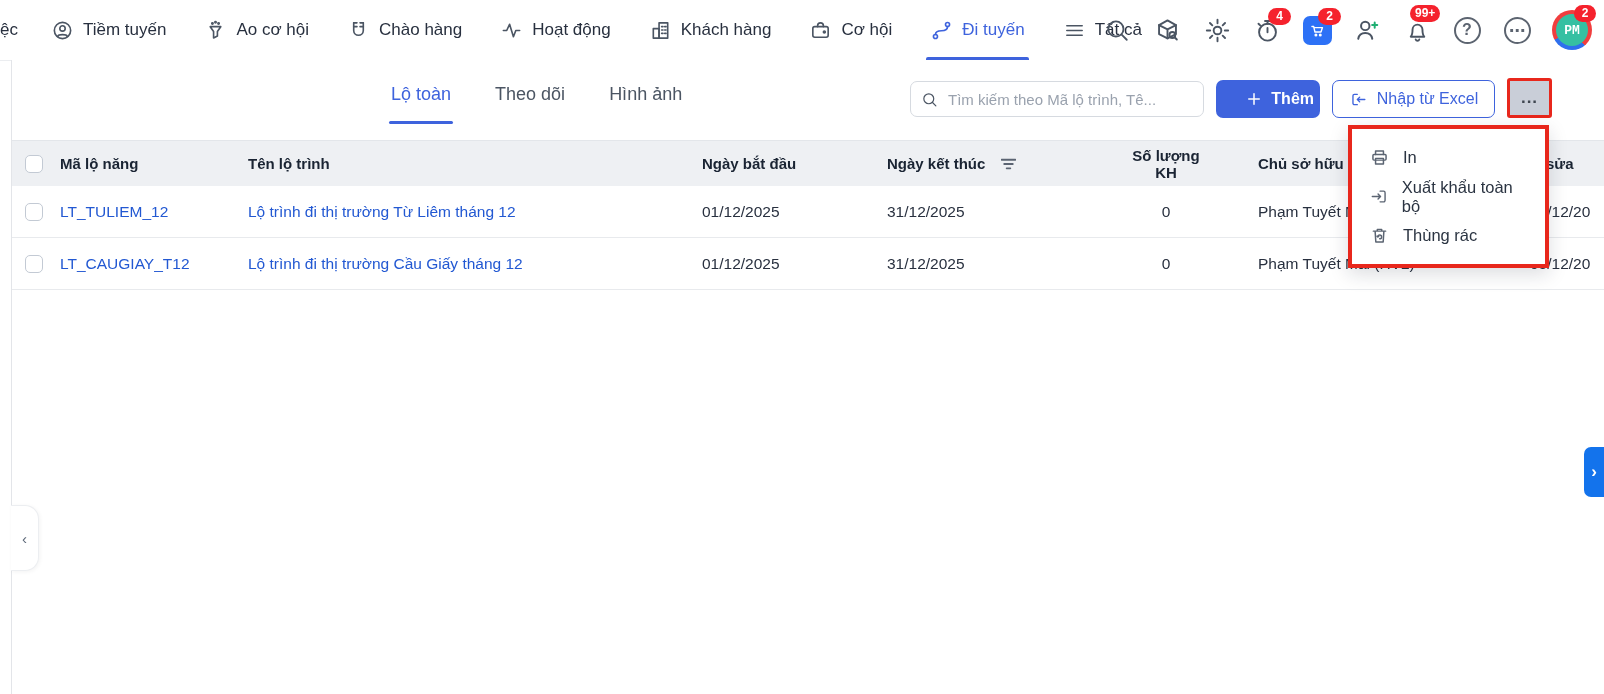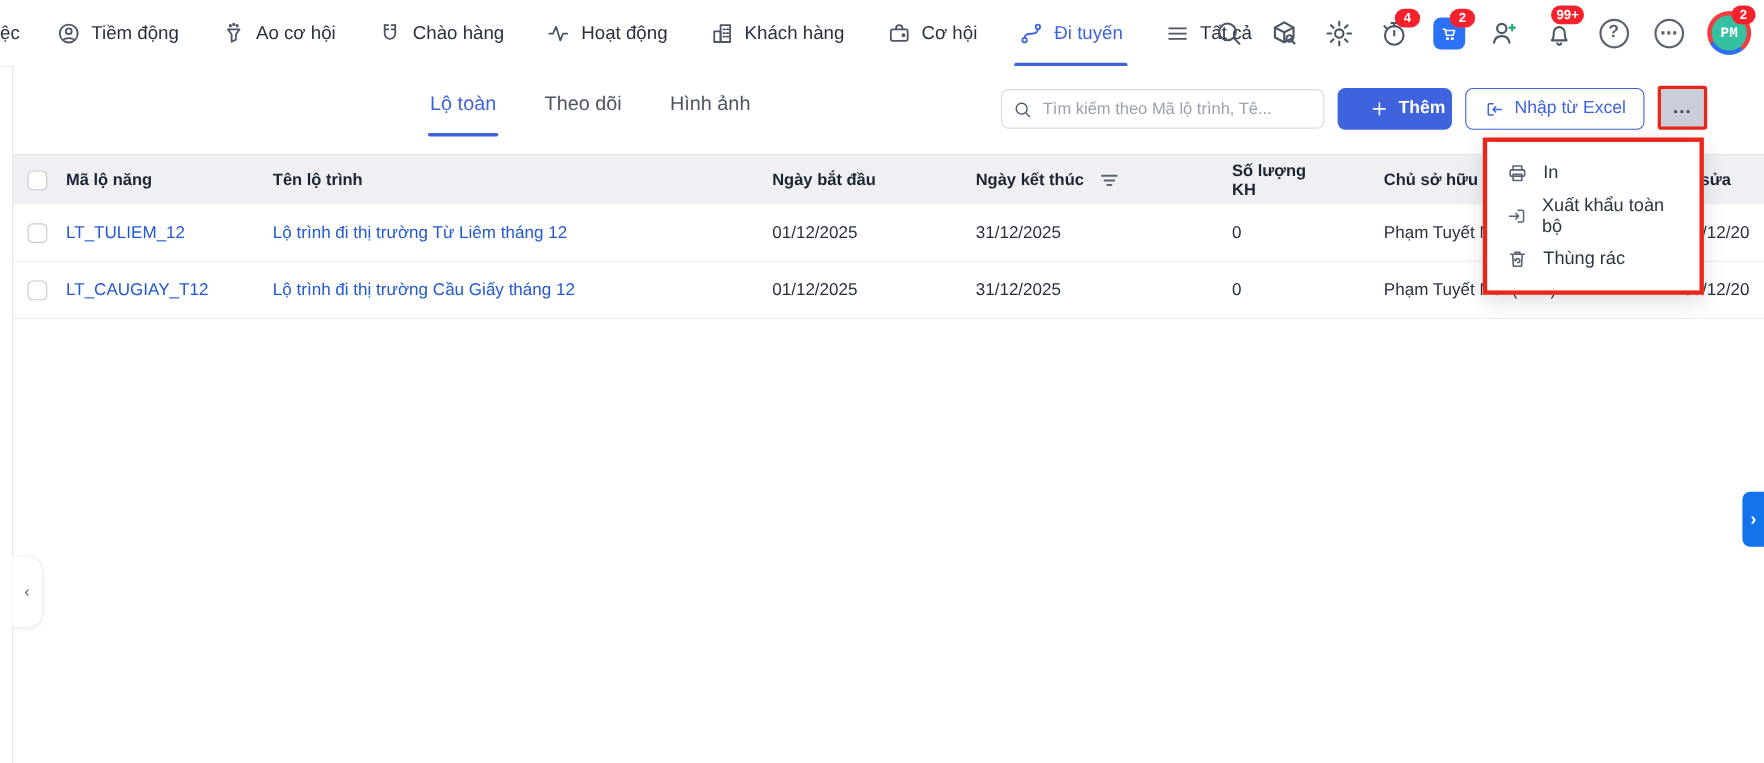--- a/index.html
+++ b/index.html
@@ -52,21 +52,21 @@
   .btn-import .ic{stroke:#3e63dd;}
   .btn-more{position:absolute;left:1495px;top:18px;width:45px;height:40px;background:#c9ced8;border:3px solid #e8271c;border-radius:3px;
             color:#3f4650;font-size:17px;font-weight:bold;letter-spacing:1px;display:flex;align-items:center;justify-content:center;
             cursor:pointer;box-sizing:border-box;font-family:inherit;}
 
   
   .tablewrap{position:absolute;top:140px;left:12px;right:0;}
   .trow{display:grid;grid-template-columns:35px 188px 454px 185px 233px 96px 306px 95px;align-items:center;padding-left:13px;}
   .thead{height:45px;background:#eef0f3;font-weight:bold;font-size:15px;color:#1a2433;border-top:1px solid #e3e6ea;}
   .tbody-row{height:51px;background:#fff;border-bottom:1px solid #e8eaed;font-size:15.5px;color:#28303f;}
-  .cell-qty{text-align:left;padding-right:4px;}
+  .cell-qty{text-align:center;padding-right:4px;}
   .cell-owner{padding-left:42px;}
   .cell-mod{padding-left:8px;overflow:hidden;white-space:nowrap;}
   .cell-mod.hdr{padding-left:24px;}
   .cell-end{display:flex;align-items:center;gap:16px;}
   .link{color:#2258d2;cursor:pointer;text-decoration:none;}
   .checkbox{width:18px;height:18px;border:1.5px solid #c3cad4;border-radius:5px;background:#fff;cursor:pointer;box-sizing:border-box;}
 
   
   .menu{position:absolute;left:1348px;top:125px;width:201px;background:#fff;border:4px solid #e8271c;box-sizing:border-box;
         box-shadow:0 6px 18px rgba(20,30,50,.15);z-index:50;padding:9px 0;}
@@ -89,21 +89,21 @@
   <header class="topnav">
     <div class="nav-left">
       <span class="nav-cut">ệc</span>
 
       <span class="nav-item">
         <svg class="ic" width="23" height="23" viewBox="0 0 24 24">
           <circle cx="12" cy="12" r="8.5"></circle>
             <circle cx="12" cy="9.8" r="2.8"></circle>
             <path d="M6.8 18.3c1.2-2.6 9.2-2.6 10.4 0"></path>
           </svg>
-        <span>Tiềm động</span>
+        <span>Tiềm tuyến</span>
       </span>
 
       <span class="nav-item">
         <svg class="ic" width="23" height="23" viewBox="0 0 24 24">
           <circle cx="8.8" cy="4.6" r=".7"></circle>
             <circle cx="12" cy="3.4" r=".7"></circle>
             <circle cx="15.2" cy="4.6" r=".7"></circle>
           <path d="M6.5 8h11l-3.5 5v4.8l-4 2v-6.8z"></path>
           </svg>
         <span>Ao cơ hội</span>

